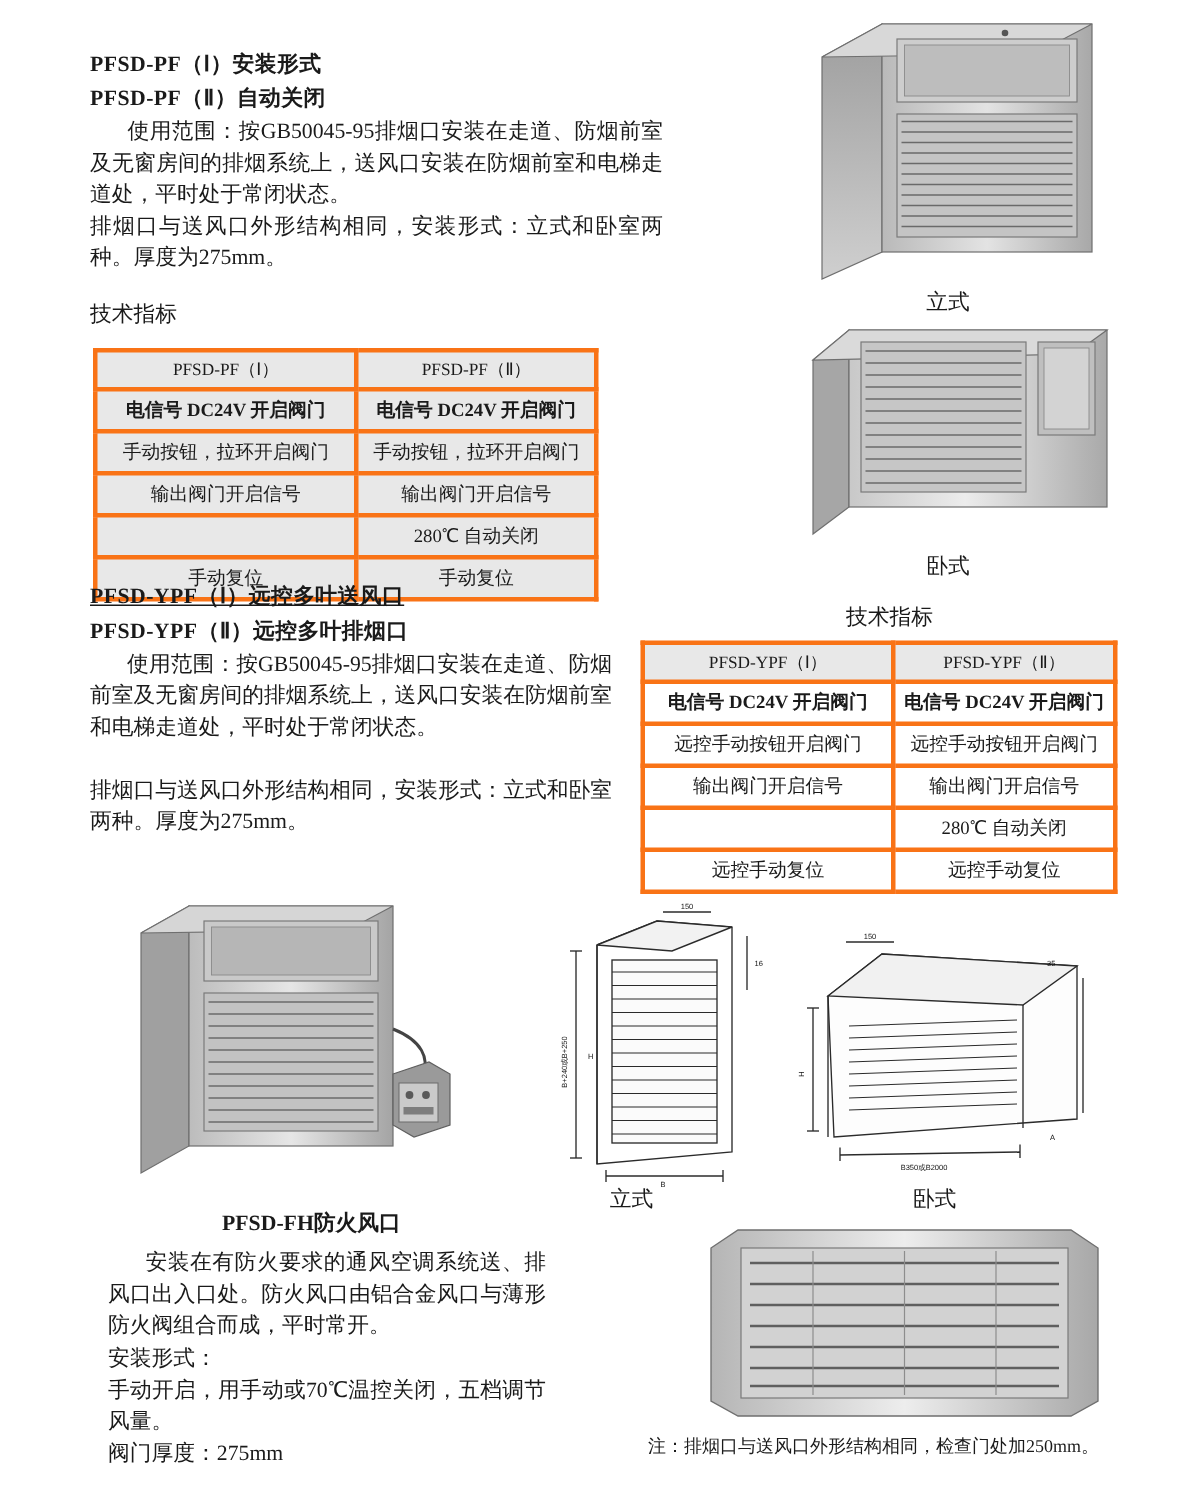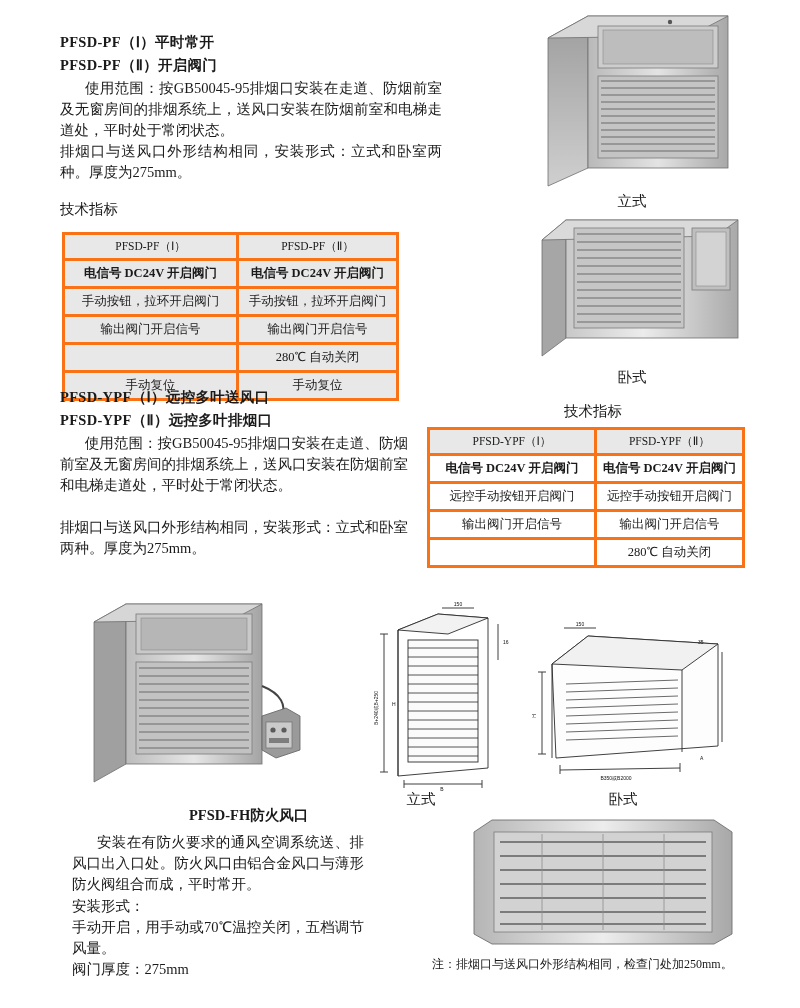--- a/index.html
+++ b/index.html
@@ -46,22 +46,22 @@
   table.spec td.bold { font-weight:bold; }
   table.spec2 td { background:#ffffff; }
 
   
   .imgbox { position:absolute; }
   .note { font-size:12px; }
 </style>
 </head>
 <body>
 
-<div class="abs heading" style="left:60px; top:33px;">PFSD-PF（Ⅰ）平时常开</div>
-<div class="abs heading" style="left:60px; top:56px;">PFSD-PF（Ⅱ）开启阀门</div>
+<div class="abs heading" style="left:60px; top:33px;">PFSD-PF（Ⅰ）安装形式</div>
+<div class="abs heading" style="left:60px; top:56px;">PFSD-PF（Ⅱ）自动关闭</div>
 <div class="abs para" style="left:60px; top:78px; width:382px;">
   <span class="ind"></span><span>使用范围：按GB50045-95排烟口安装在走道、防烟前室及无窗房间的排烟系统上，送风口安装在防烟前室和电梯走道处，平时处于常闭状态。</span>
 </div>
 <div class="abs para" style="left:60px; top:141px; width:382px;">排烟口与送风口外形结构相同，安装形式：立式和卧室两种。厚度为275mm。</div>
 
 <div class="abs section-title" style="left:60px; top:200px;">技术指标</div>
 
 <table class="spec abs" style="left:62px; top:232px; width:337px;">
   <tbody>
       <tr>
@@ -161,21 +161,21 @@
       <line x1="41" y1="100" x2="145" y2="100"></line>
         <line x1="41" y1="108" x2="145" y2="108"></line>
     </g>
 
     <rect x="156" y="14" width="38" height="62" fill="#bfbfbf" stroke="#7a7a7a" stroke-width="0.8"></rect>
     <rect x="160" y="18" width="30" height="54" fill="#d3d3d3" stroke="#8a8a8a" stroke-width="0.6"></rect>
   </svg>
 </div>
 <div class="abs label-center" style="left:572px; top:368px; width:120px;">卧式</div>
 
-<div class="abs heading" style="left:60px; top:388px;">PFSD-YPF（Ⅰ）远控多叶送风口</div>
+<div class="abs heading" style="left:60px; top:388px;text-decoration:underline;">PFSD-YPF（Ⅰ）远控多叶送风口</div>
 <div class="abs heading" style="left:60px; top:411px;">PFSD-YPF（Ⅱ）远控多叶排烟口</div>
 <div class="abs para" style="left:60px; top:433px; width:348px;">
   <span class="ind"></span><span>使用范围：按GB50045-95排烟口安装在走道、防烟前室及无窗房间的排烟系统上，送风口安装在防烟前室和电梯走道处，平时处于常闭状态。</span>
 </div>
 <div class="abs para" style="left:60px; top:517px; width:348px;">排烟口与送风口外形结构相同，安装形式：立式和卧室两种。厚度为275mm。</div>
 
 <div class="abs section-title" style="left:564px; top:402px;">技术指标</div>
 
 <table class="spec spec2 abs" style="left:427px; top:427px; width:318px;">
   <tbody>
@@ -191,20 +191,24 @@
     <td>远控手动按钮开启阀门</td>
     <td>远控手动按钮开启阀门</td>
   </tr>
   <tr>
     <td>输出阀门开启信号</td>
     <td>输出阀门开启信号</td>
   </tr>
   <tr>
     <td>&nbsp;</td>
     <td>280℃ 自动关闭</td>
+  </tr>
+  <tr>
+    <td>远控手动复位</td>
+    <td>远控手动复位</td>
   </tr>
 </tbody>
   </table>
 
 <div class="imgbox" style="left:86px; top:598px; width:240px; height:190px;">
   <svg width="240" height="190" viewBox="0 0 240 190">
     <defs>
       <linearGradient id="f1" x1="0" y1="0" x2="1" y2="0">
         <stop offset="0" stop-color="#bcbcbc"></stop>
           <stop offset="0.5" stop-color="#e6e6e6"></stop>
@@ -233,21 +237,21 @@
 
     <path d="M176,88 C196,96 200,108 196,118" stroke="#444" stroke-width="2" fill="none"></path>
 
     <polygon points="176,118 200,110 214,118 214,152 190,160 176,152" fill="#9a9a9a" stroke="#5f5f5f" stroke-width="0.8"></polygon>
     <rect x="180" y="124" width="26" height="26" fill="#cacaca" stroke="#6f6f6f" stroke-width="0.7"></rect>
     <circle cx="187" cy="132" r="2.6" fill="#5a5a5a"></circle>
     <circle cx="198" cy="132" r="2.6" fill="#5a5a5a"></circle>
     <rect x="183" y="140" width="20" height="5" fill="#7d7d7d"></rect>
   </svg>
 </div>
-<div class="abs" style="left:148px; top:806px; font-size:14.5px; font-weight:bold;margin-left:41px;">PFSD-FH防火风口</div>
+<div class="abs" style="left:148px; top:806px; font-size:14.5px; font-weight:bold;">PFSD-FH防火风口</div>
 
 <div class="abs para" style="left:72px; top:832px; width:292px;">
   <span class="ind"></span><span>安装在有防火要求的通风空调系统送、排风口出入口处。防火风口由铝合金风口与薄形防火阀组合而成，平时常开。</span>
 </div>
 <div class="abs para" style="left:72px; top:896px; width:292px;">安装形式：</div>
 <div class="abs para" style="left:72px; top:917px; width:292px;font-family:Liberation Serif, serif;">手动开启，用手动或70℃温控关闭，五档调节风量。</div>
 <div class="abs para" style="left:72px; top:959px; width:292px;">阀门厚度：275mm</div>
 
 <div class="imgbox" style="left:370px; top:600px; width:150px; height:192px;">
   <svg width="150" height="192" viewBox="0 0 150 192">

